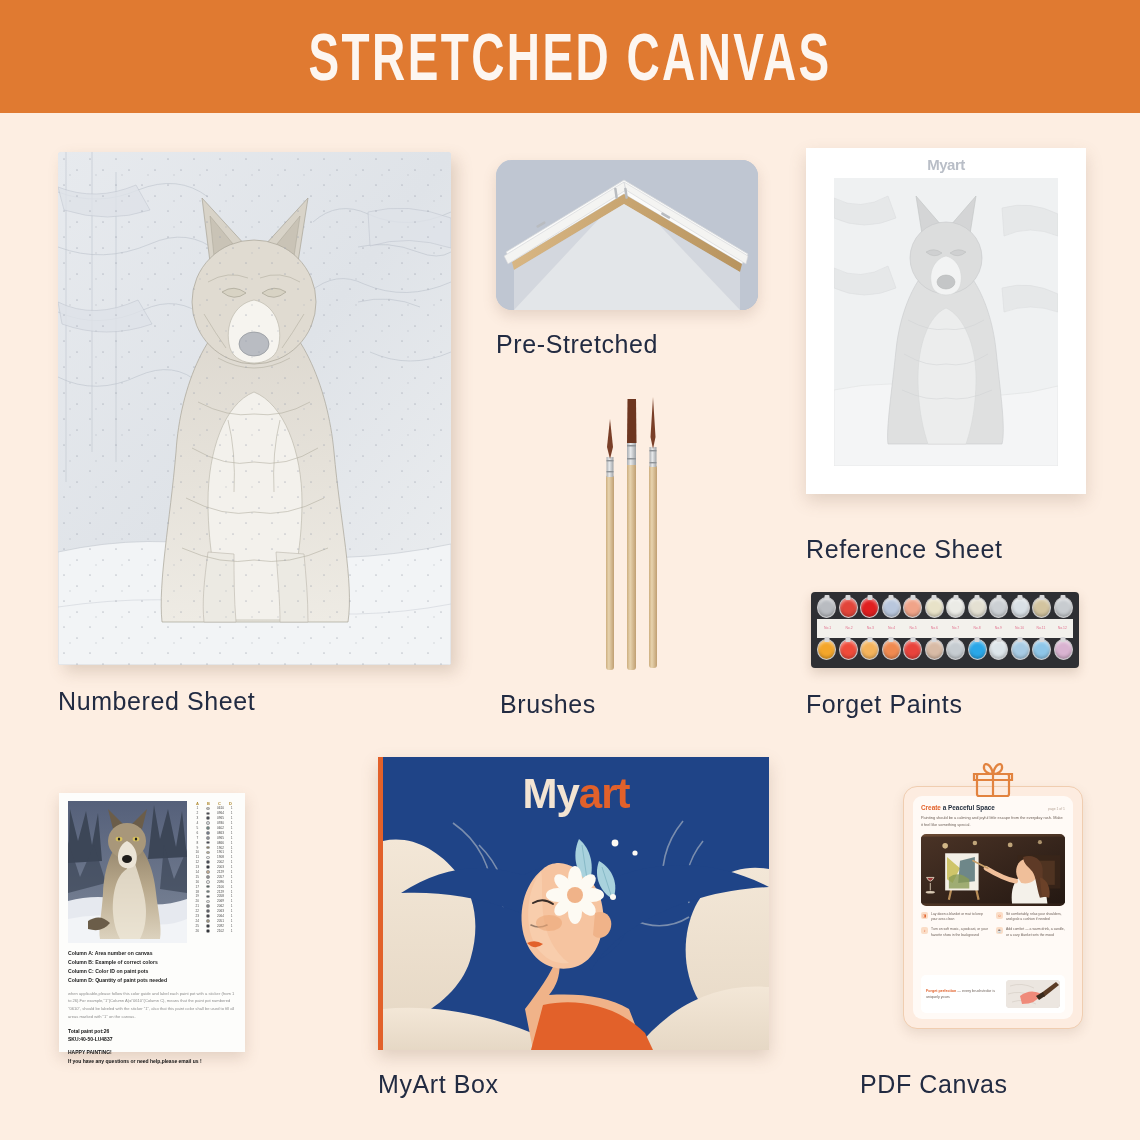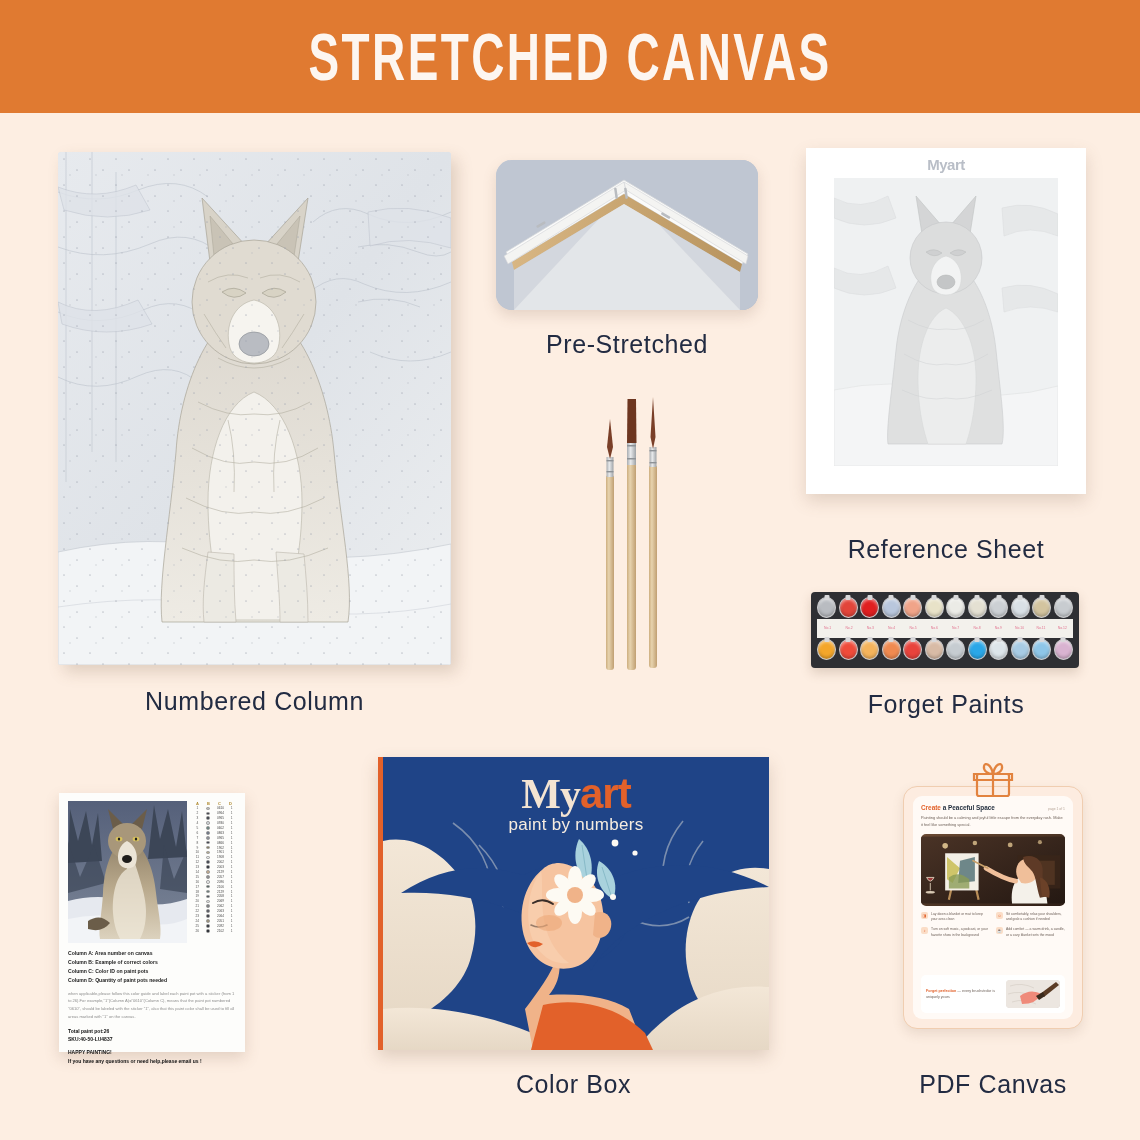--- a/index.html
+++ b/index.html
@@ -18,21 +18,21 @@
   }
   .header-title {
     color: #fdf6f0; font-size: 56px; font-weight: bold;
     letter-spacing: 3px; transform: scaleX(0.82) scaleY(1.18);
     font-family: "Liberation Sans Narrow", "Liberation Sans", sans-serif;
     white-space: nowrap;
   }
 
   
   .caption {
-    position: absolute; text-align: center; color: #222b42;
+    position: absolute; text-align: left; color: #222b42;
     font-size: 25px; letter-spacing: .6px; white-space: nowrap;
     font-family: "Liberation Sans", sans-serif;
   }
 
   
   .canvas-wrap {
     position: absolute; left: 58px; top: 152px; width: 393px; height: 513px;
     border-radius: 3px;
     box-shadow: 6px 7px 16px rgba(120,90,70,.22);
     background: #e2e5e9; overflow: hidden;
@@ -115,21 +115,21 @@
   .myartbox {
     position: absolute; left: 378px; top: 757px; width: 391px; height: 293px;
     background: #efe3d4; box-shadow: 0 7px 16px rgba(120,90,70,.22);
     overflow: hidden; border-left: 5px solid #e2612a;
   }
   .box-navy { position: absolute; inset: 0; background: #1f4487; }
   .box-logo {
     position: absolute; top: 13px; left: 0; width: 100%; text-align: center;
     font-size: 42px; font-weight: bold; letter-spacing: -1px; z-index: 6;
   }
-  .box-logo .my { color: #f3e4d2; font-family: Liberation Serif, serif; }
+  .box-logo .my { color: #f3e4d2; }
   .box-logo .art { color: #e2612a; }
   .box-sub {
     position: absolute; top: 58px; left: 0; width: 100%; text-align: center;
     color: #f6ece0; font-size: 17px; z-index: 6; letter-spacing: .3px;
   }
 
   
   .pdfguide {
     position: absolute; left: 903px; top: 786px; width: 180px; height: 243px;
     background: #fdece0; border: 1px solid #f0cdb0; border-radius: 14px;
@@ -247,21 +247,21 @@
         <path d="M140 250 Q170 266 196 262 Q224 266 252 250"></path>
         <path d="M134 296 Q168 316 196 310 Q228 316 260 296"></path>
         <path d="M128 346 Q166 366 196 360 Q228 366 266 346"></path>
         <path d="M124 396 Q164 414 196 408 Q230 414 270 396"></path>
         <path d="M170 268 Q178 300 176 340"></path>
         <path d="M222 268 Q214 300 216 340"></path>
       </g>
       <rect width="393" height="513" fill="url(#nums)" opacity=".55"></rect>
     </svg>
   </div>
-  <div class="caption" style="left:58px; top:687px; width:393px;">Numbered Column</div>
+  <div class="caption" style="left:58px; top:687px; width:393px;">Numbered Sheet</div>
 
   <div class="prestretch">
     <svg viewBox="0 0 262 150" width="262" height="150">
       <defs>
         <linearGradient id="wd" x1="0" y1="0" x2="1" y2="0">
           <stop offset="0" stop-color="#d8b683"></stop>
             <stop offset="1" stop-color="#b8945f"></stop>
         </linearGradient>
       </defs>
       <rect width="262" height="150" fill="#bfc6d2"></rect>
@@ -347,20 +347,21 @@
 
       <g>
         <rect x="63" y="80" width="8" height="203" rx="3" fill="url(#hg)"></rect>
         <rect x="63.5" y="62" width="7" height="20" fill="url(#fg)"></rect>
         <rect x="63.5" y="65" width="7" height="1.4" fill="#8e9296"></rect>
         <rect x="63.5" y="77" width="7" height="1.4" fill="#8e9296"></rect>
         <path d="M67 12 L69.5 52 L67 64 L64.5 52 Z" fill="#7a3f28"></path>
       </g>
     </svg>
   </div>
+  <div class="caption" style="left:500px; top:690px; width:268px;">Brushes</div>
 
   <div class="paints">
     <div class="pot-row" id="rowTop">
         <div class="pot" title="1762" style="background: rgb(185, 188, 193);"></div>
         <div class="pot" title="6634" style="background: rgb(226, 69, 58);"></div>
         <div class="pot" title="6642" style="background: rgb(224, 31, 32);"></div>
         <div class="pot" title="4979" style="background: rgb(185, 199, 221);"></div>
         <div class="pot" title="1487" style="background: rgb(240, 164, 137);"></div>
         <div class="pot" title="1624" style="background: rgb(232, 226, 200);"></div>
         <div class="pot" title="1431" style="background: rgb(235, 235, 230);"></div>
@@ -736,23 +737,22 @@
         <circle r="8" fill="#f0b389"></circle>
       </g>
 
       <circle cx="232" cy="86" r="3.4" fill="#fdfaf3"></circle>
       <circle cx="252" cy="96" r="2.6" fill="#fdfaf3"></circle>
       <circle cx="230" cy="140" r="3" fill="#fdfaf3"></circle>
     </svg>
     <div class="box-logo">
       <span class="my">My</span><span class="art">art</span>
     </div>
-    <div class="box-sub">paint by numbers</div>
   </div>
-  <div class="caption" style="left:378px; top:1070px; width:391px;">Color Box</div>
+  <div class="caption" style="left:378px; top:1070px; width:391px;">MyArt Box</div>
 
   <div class="pdfguide">
     <div class="gift-icon">
       <svg width="46" height="40" viewBox="0 0 46 40">
         <g fill="none" stroke="#e2833f" stroke-width="2.2">
           <rect x="7" y="15" width="32" height="22" rx="2"></rect>
           <path d="M4 15 h38 v6 h-38 z"></path>
           <path d="M23 15 v22"></path>
           <path d="M23 15 C18 15 13 12 14 7 C15 3 21 5 23 15 Z"></path>
           <path d="M23 15 C28 15 33 12 32 7 C31 3 25 5 23 15 Z"></path>

